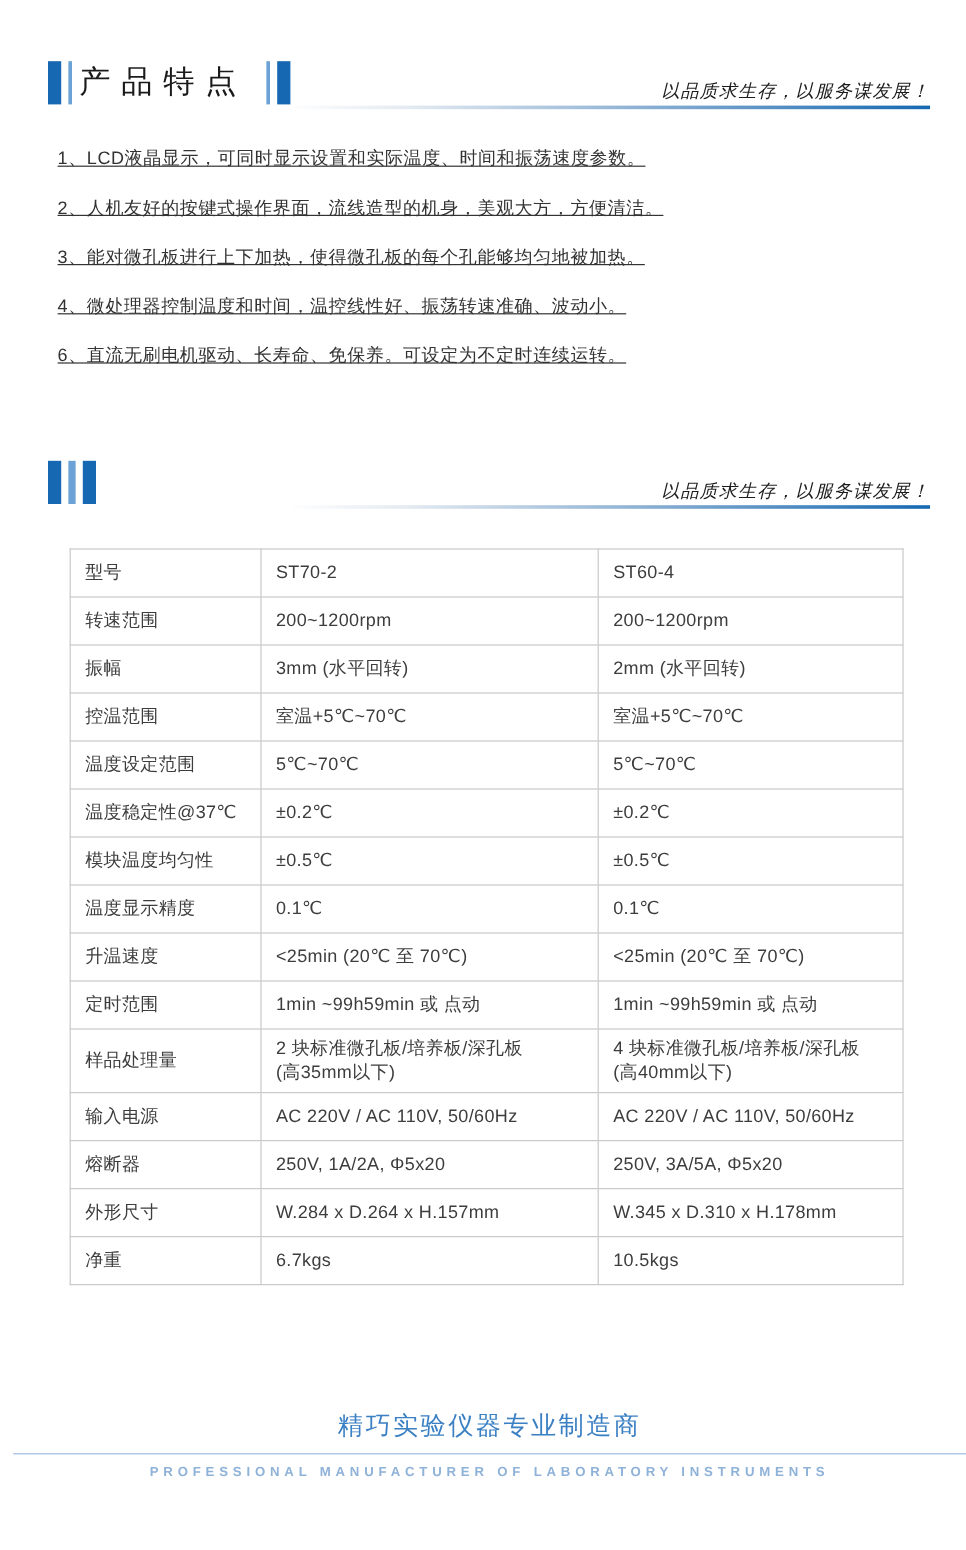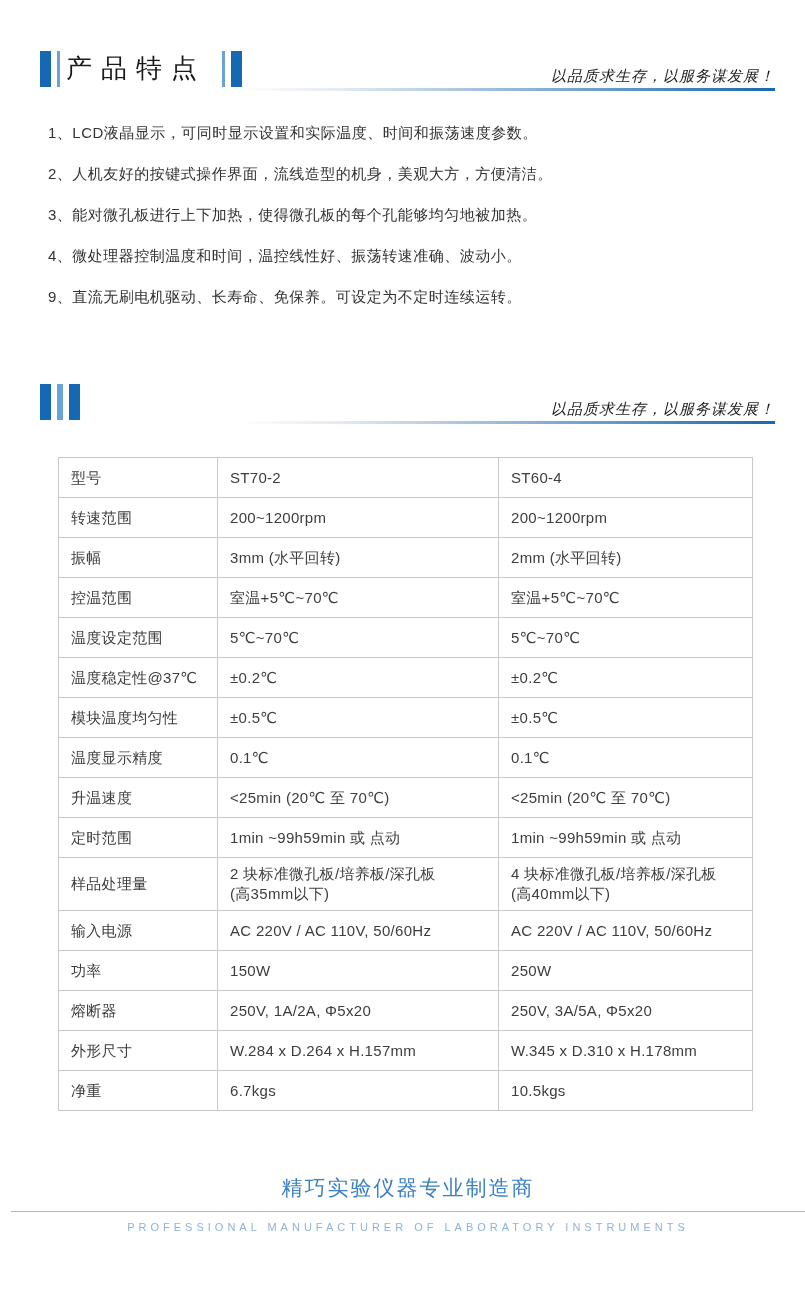--- a/index.html
+++ b/index.html
@@ -43,21 +43,21 @@
     margin-top: 17px;
   }
   .header-line {
     position: absolute;
     left: 205px; right: 0; bottom: 0;
     height: 3px;
     background: linear-gradient(to right, rgba(245,247,249,0.2), #e3eaf1 18%, #7fa8cf 60%, #1568b1 100%);
   }
 
   
-  .feature-list { margin: 32px 30px 0 48px; }
+  .feature-list { margin: 32px 30px 0 48px; text-decoration: underline; }
   .feature-item {
     font-size: 15px;
     color: #333;
     line-height: 19px;
     margin-bottom: 22px;
     letter-spacing: 0.5px;
   }
 
   
   .spec-table-wrap { margin: 33px 0 0 58px; }
@@ -90,21 +90,21 @@
     letter-spacing: 2px;
     padding-bottom: 9px;
   }
   .footer-line { border-top: 1px solid #9cbede; width: 805px; }
   .footer-en {
     text-align: center;
     font-size: 11px;
     color: #8fb2d8;
     letter-spacing: 4px;
     margin-top: 9px;
-    font-weight: 400;
+    font-weight: 700;
   }
   .spacer-between-sections { height: 55px; }
 </style>
 </head>
 <body>
 
 <div class="page">
 
   <div class="section-header">
     <div class="header-left">
@@ -116,21 +116,21 @@
     </div>
     <div class="slogan">以品质求生存，以服务谋发展！</div>
     <div class="header-line"></div>
   </div>
 
   <div class="feature-list">
       <div class="feature-item">1、LCD液晶显示，可同时显示设置和实际温度、时间和振荡速度参数。</div>
       <div class="feature-item">2、人机友好的按键式操作界面，流线造型的机身，美观大方，方便清洁。</div>
       <div class="feature-item">3、能对微孔板进行上下加热，使得微孔板的每个孔能够均匀地被加热。</div>
       <div class="feature-item">4、微处理器控制温度和时间，温控线性好、振荡转速准确、波动小。</div>
-      <div class="feature-item">9、直流无刷电机驱动、长寿命、免保养。可设定为不定时连续运转。</div>
+      <div class="feature-item">6、直流无刷电机驱动、长寿命、免保养。可设定为不定时连续运转。</div>
     </div>
 
   <div class="spacer-between-sections"></div>
 
   <div class="section-header">
     <div class="header-left">
       <span class="bar-thick"></span>
       <span class="bar-thin"></span>
       <span class="bar-thin right"></span>
       <span class="bar-thick"></span>
@@ -203,25 +203,20 @@
 (高35mm以下)</td>
             <td>4 块标准微孔板/培养板/深孔板
 (高40mm以下)</td>
           </tr>
           <tr>
             <td>输入电源</td>
             <td>AC 220V / AC 110V, 50/60Hz</td>
             <td>AC 220V / AC 110V, 50/60Hz</td>
           </tr>
           <tr>
-            <td>功率</td>
-            <td>150W</td>
-            <td>250W</td>
-          </tr>
-          <tr>
             <td>熔断器</td>
             <td>250V, 1A/2A, Φ5x20</td>
             <td>250V, 3A/5A, Φ5x20</td>
           </tr>
           <tr>
             <td>外形尺寸</td>
             <td>W.284 x D.264 x H.157mm</td>
             <td>W.345 x D.310 x H.178mm</td>
           </tr>
           <tr>

